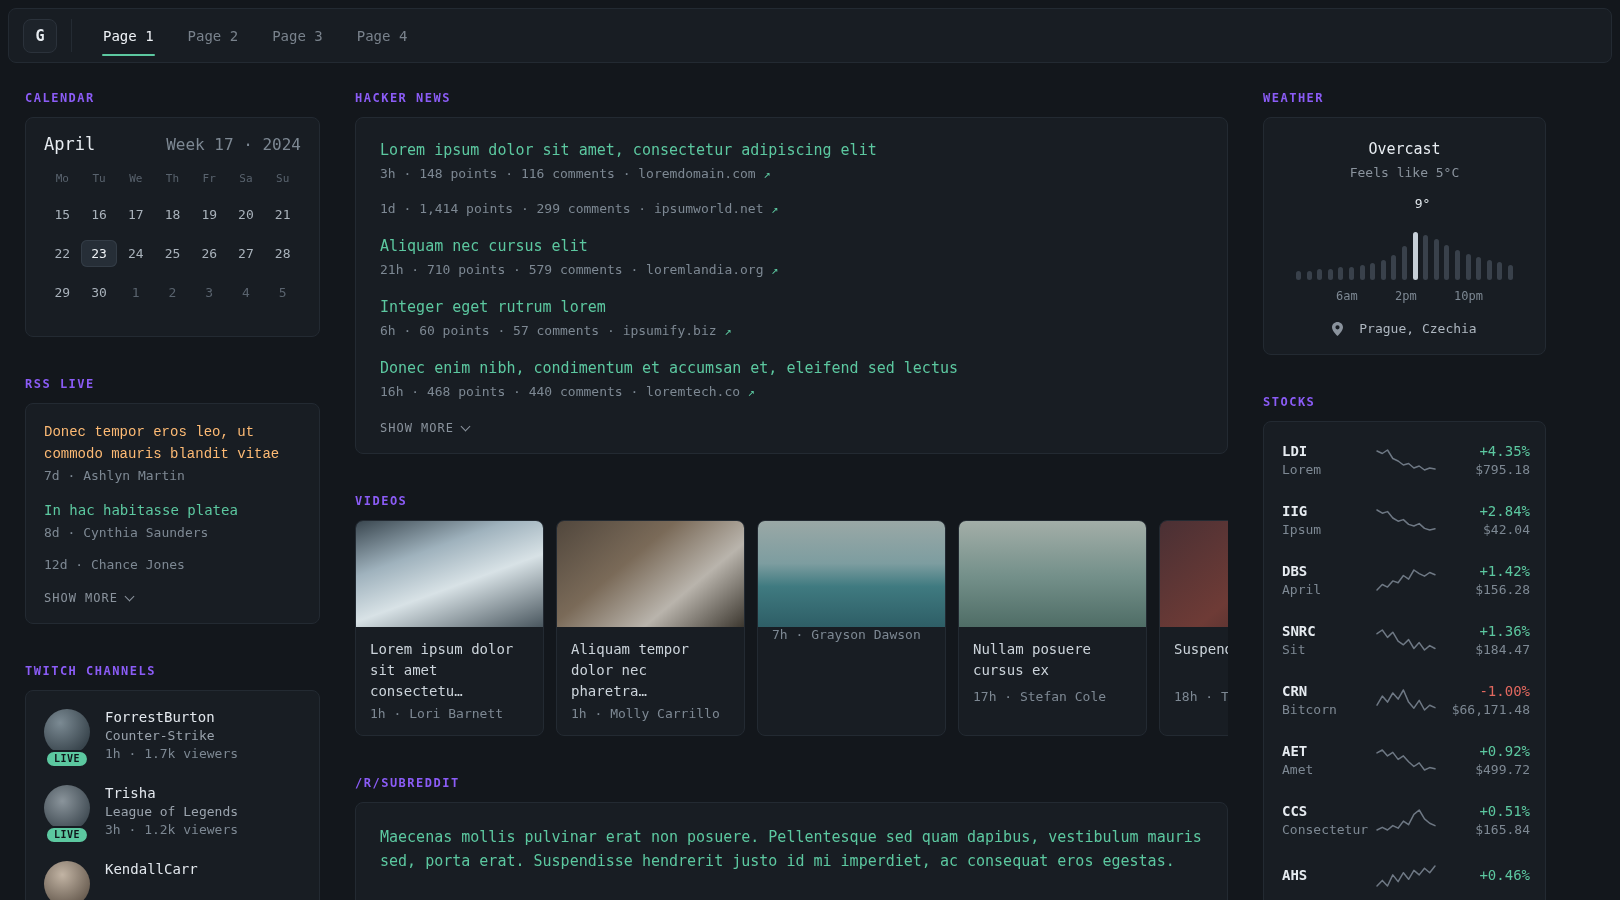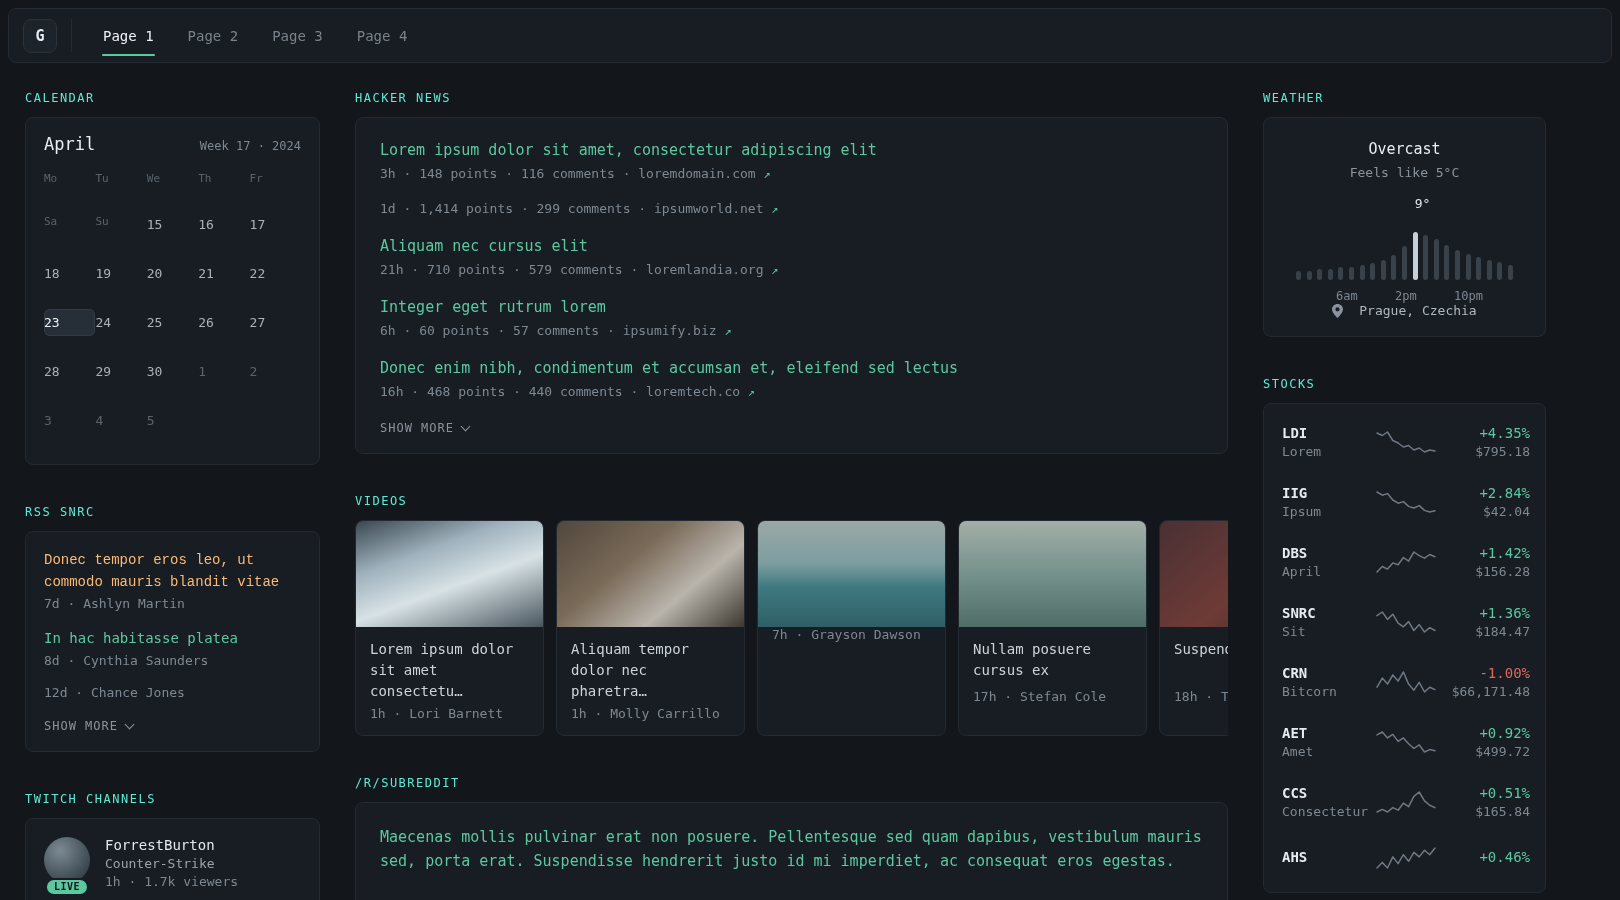--- a/index.html
+++ b/index.html
@@ -41,43 +41,43 @@
   
   .main {
     display:grid;
     grid-template-columns:295px 873px 283px;
     column-gap:35px;
     padding:28px 0 0 25px;
     align-items:start;
   }
   .section { margin-bottom:40px; }
   .section-header {
-    font-size:12px; letter-spacing:1.5px; color:#5eead4;
-    margin-bottom:12px; white-space:nowrap;
+    font-size:12px; letter-spacing:1.5px; color:#8b5cf6;
+    margin-bottom:12px; white-space:nowrap;font-weight:bold;
   }
   .card {
     background:#181d23; border:1px solid #232a32; border-radius:8px;
   }
 
   .show-more {
     display:inline-flex; align-items:center; gap:8px;
     font-size:12px; letter-spacing:1px; color:#8a939d;
   }
   .chev {
     width:7px; height:7px; margin-top:-4px;
     border-right:1.5px solid #8a939d; border-bottom:1.5px solid #8a939d;
     transform:rotate(45deg); display:inline-block;
   }
 
   
   .cal-card { padding:16px 18px 30px; }
   .cal-top { display:flex; justify-content:space-between; align-items:baseline; margin-bottom:14px; }
   .cal-month { font-size:17px; color:#e8edf2; }
-  .cal-week { font-size:12px; color:#7d8893; }
-  .cal-grid { display:grid; grid-template-columns:repeat(5,1fr); row-gap:22px; }
+  .cal-week { font-size:16px; color:#7d8893; }
+  .cal-grid { display:grid; grid-template-columns:repeat(7,1fr); row-gap:12px; text-align:center; }
   .dow { font-size:11px; color:#59636e; padding:4px 0; }
   .day { font-size:13px; color:#a9b2bb; padding:6px 0; border-radius:6px; }
   .day.other-month { color:#59636e; }
   .day.selected { background:#262e37; box-shadow:0 0 0 1px #333c46 inset; color:#eef2f5; }
 
   
   .rss-card { padding:18px; }
   .rss-item { margin-bottom:17px; }
   .rss-title { display:block; font-size:14px; line-height:1.55; color:#5cc8a0; }
   .rss-title.read { color:#fdba74;font-family:Liberation Mono, monospace; }
@@ -129,21 +129,21 @@
   .w-feels { font-size:13px; color:#8a939d; margin-top:7px; }
   .w-chart { position:relative; margin-top:16px; height:84px; }
   .w-peak { position:absolute; top:0; transform:translateX(-50%); font-size:13px; color:#dfe5ea; }
   .w-bars { position:absolute; left:12px; right:12px; bottom:0; height:52px;
             display:flex; align-items:flex-end; justify-content:space-between; }
   .wbar { width:5px; border-radius:3px; background:#39414b; }
   .wbar.active { background:#c7d0d8; }
   .w-times { display:flex; justify-content:space-between; padding:0 42px 0 52px;
              font-size:12px; color:#7d8893; margin-top:9px; }
   .w-loc { display:flex; align-items:center; justify-content:center; gap:16px;
-           font-size:13px; color:#aeb7c0; }
+           margin-top:18px; font-size:13px; color:#aeb7c0; }
   .pin { width:11px; height:14px; fill:#8a939d; }
 
   
   .stocks-card { padding:8px 18px; }
   .stock-row { display:flex; align-items:center; padding:13px 0; }
   .stk-id { width:92px; flex:none; }
   .stk-ticker { font-size:14px; font-weight:bold; color:#e6ebf0; }
   .stk-name { font-size:13px; color:#7d8893; margin-top:3px; }
   .spark { flex:none; margin:0 auto; }
   .spark polyline { fill:none; stroke:#6e7884; stroke-width:1.5;
@@ -206,21 +206,21 @@
           <span class="day other-month">1</span>
           <span class="day other-month">2</span>
           <span class="day other-month">3</span>
           <span class="day other-month">4</span>
           <span class="day other-month">5</span>
         </div>
       </div>
     </section>
 
     <section class="section">
-      <div class="section-header">RSS SNRC</div>
+      <div class="section-header">RSS LIVE</div>
       <div class="card rss-card">
         <div class="rss-item">
           <a class="rss-title read">Donec tempor eros leo, ut commodo mauris blandit vitae</a>
           <div class="rss-meta">7d · Ashlyn Martin</div>
         </div>
         <div class="rss-item">
           <a class="rss-title">In hac habitasse platea</a>
           <div class="rss-meta">8d · Cynthia Saunders</div>
         </div>
         <div class="rss-item">

